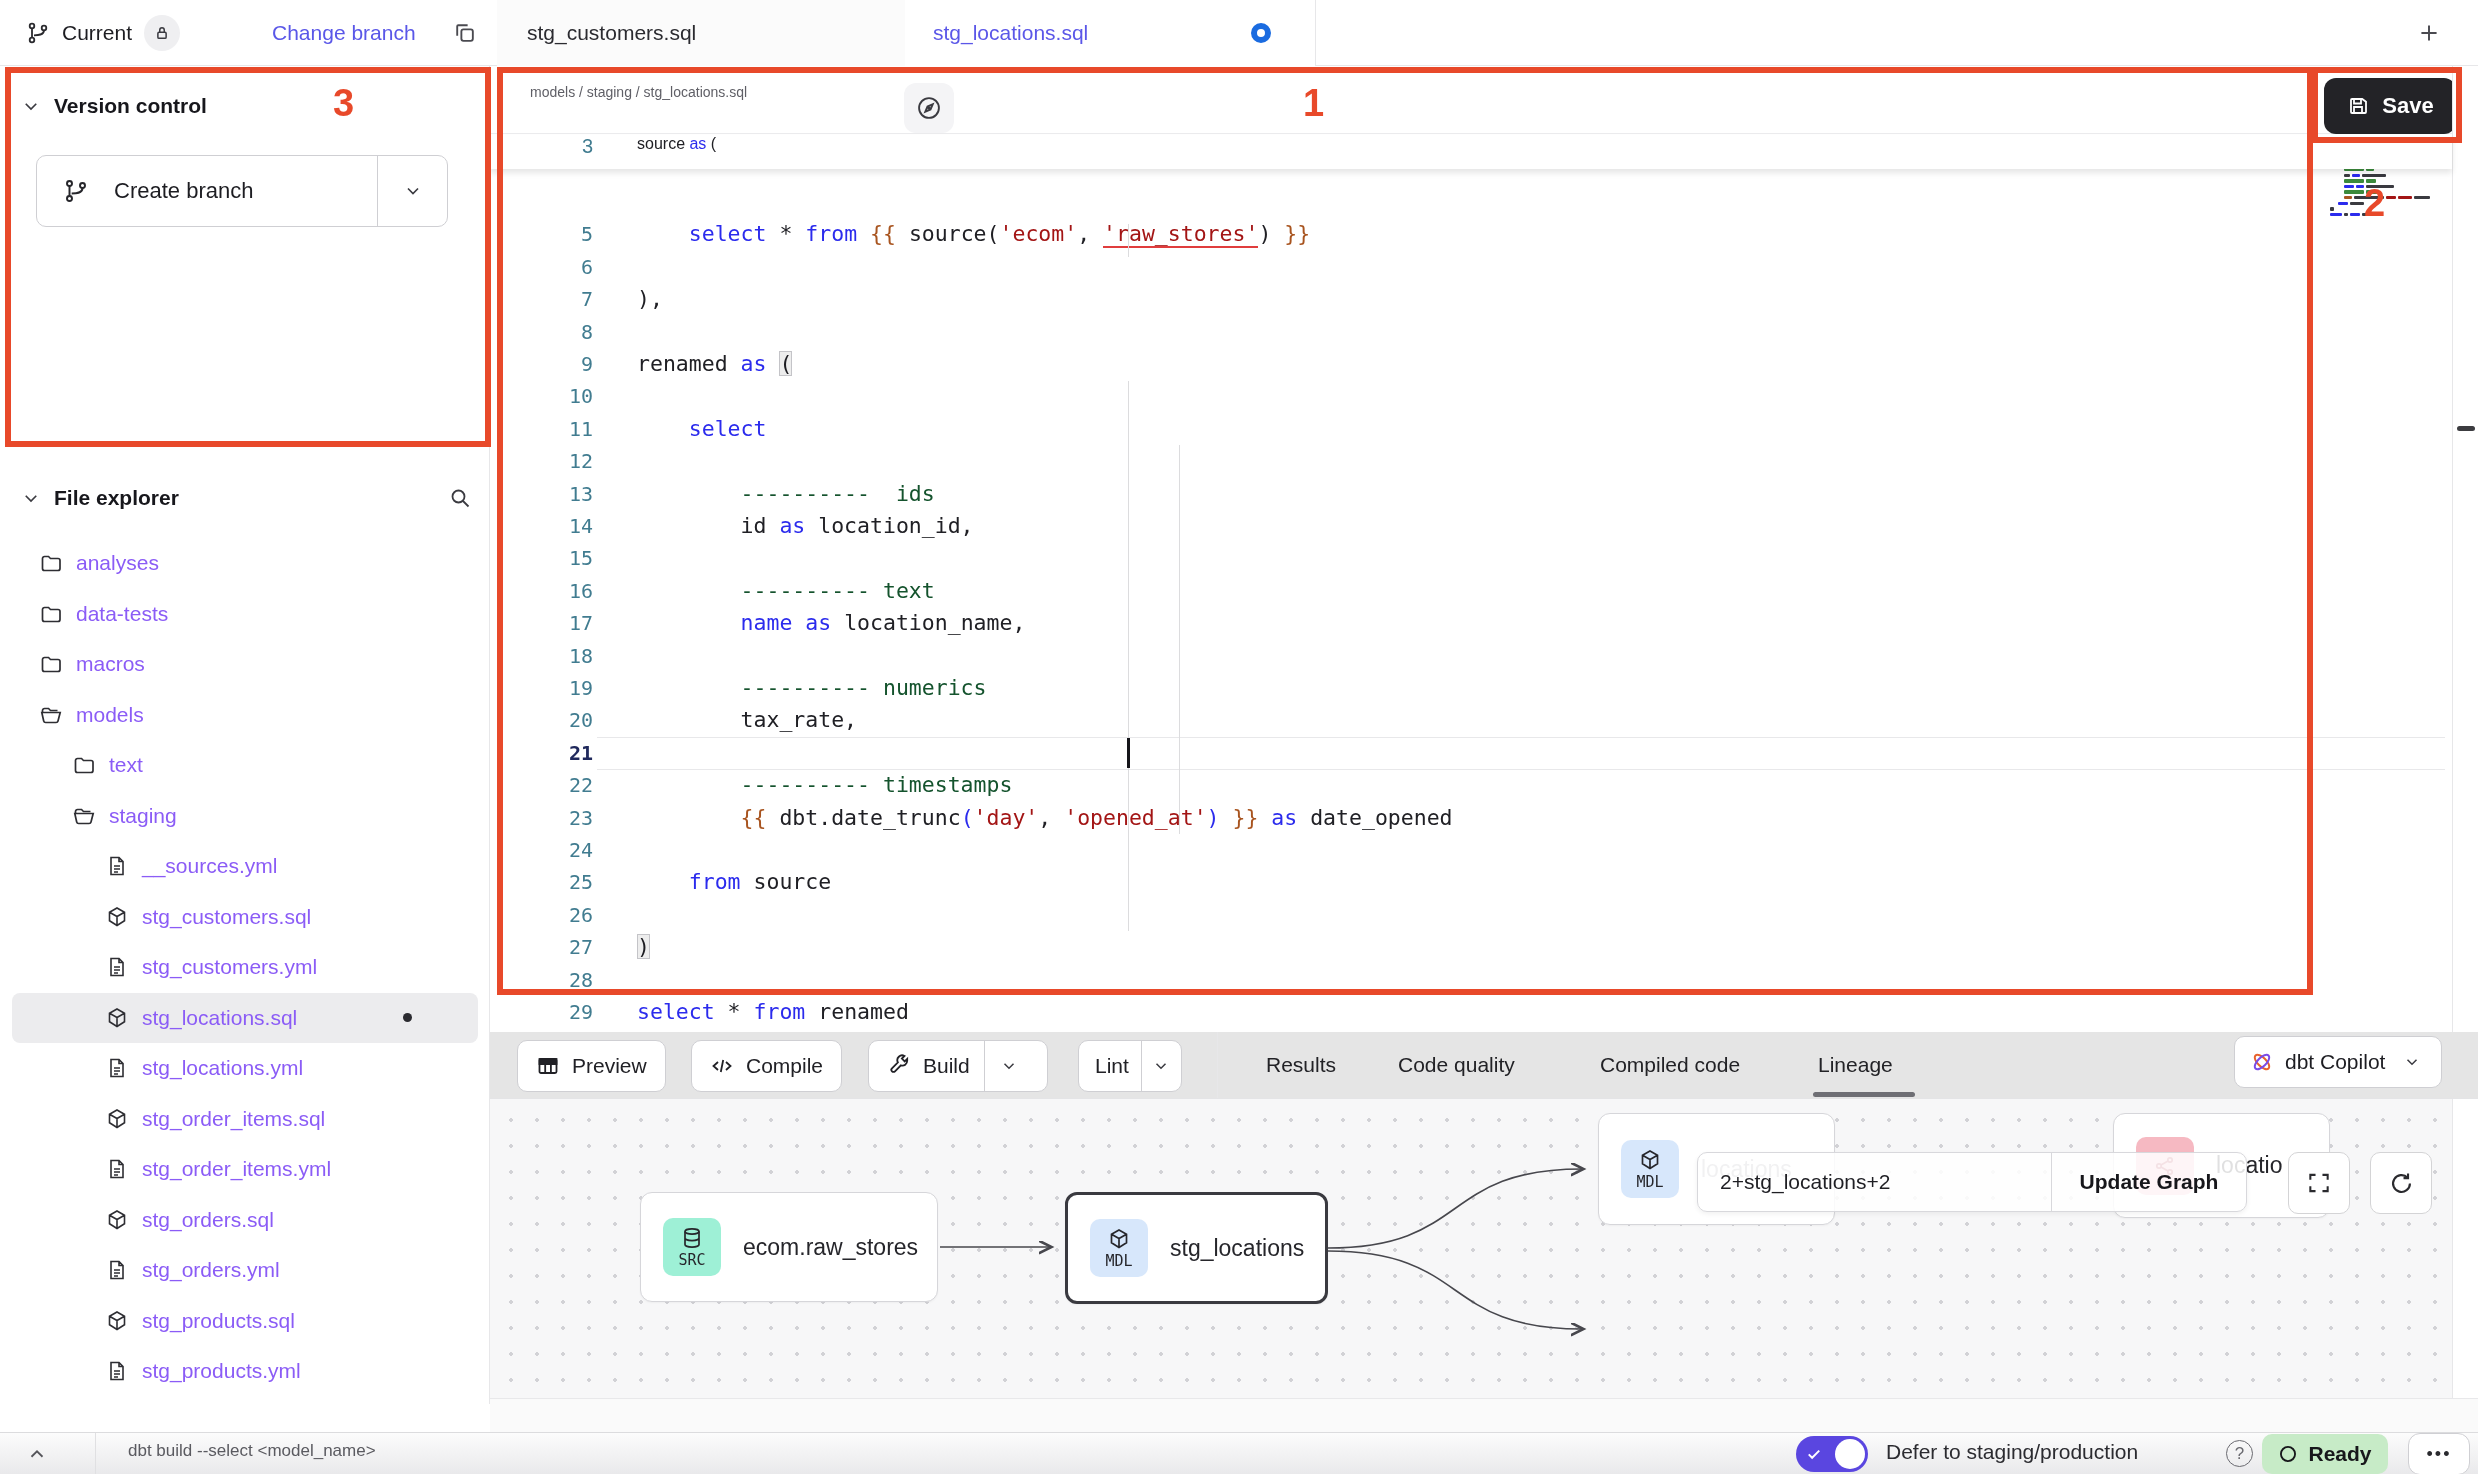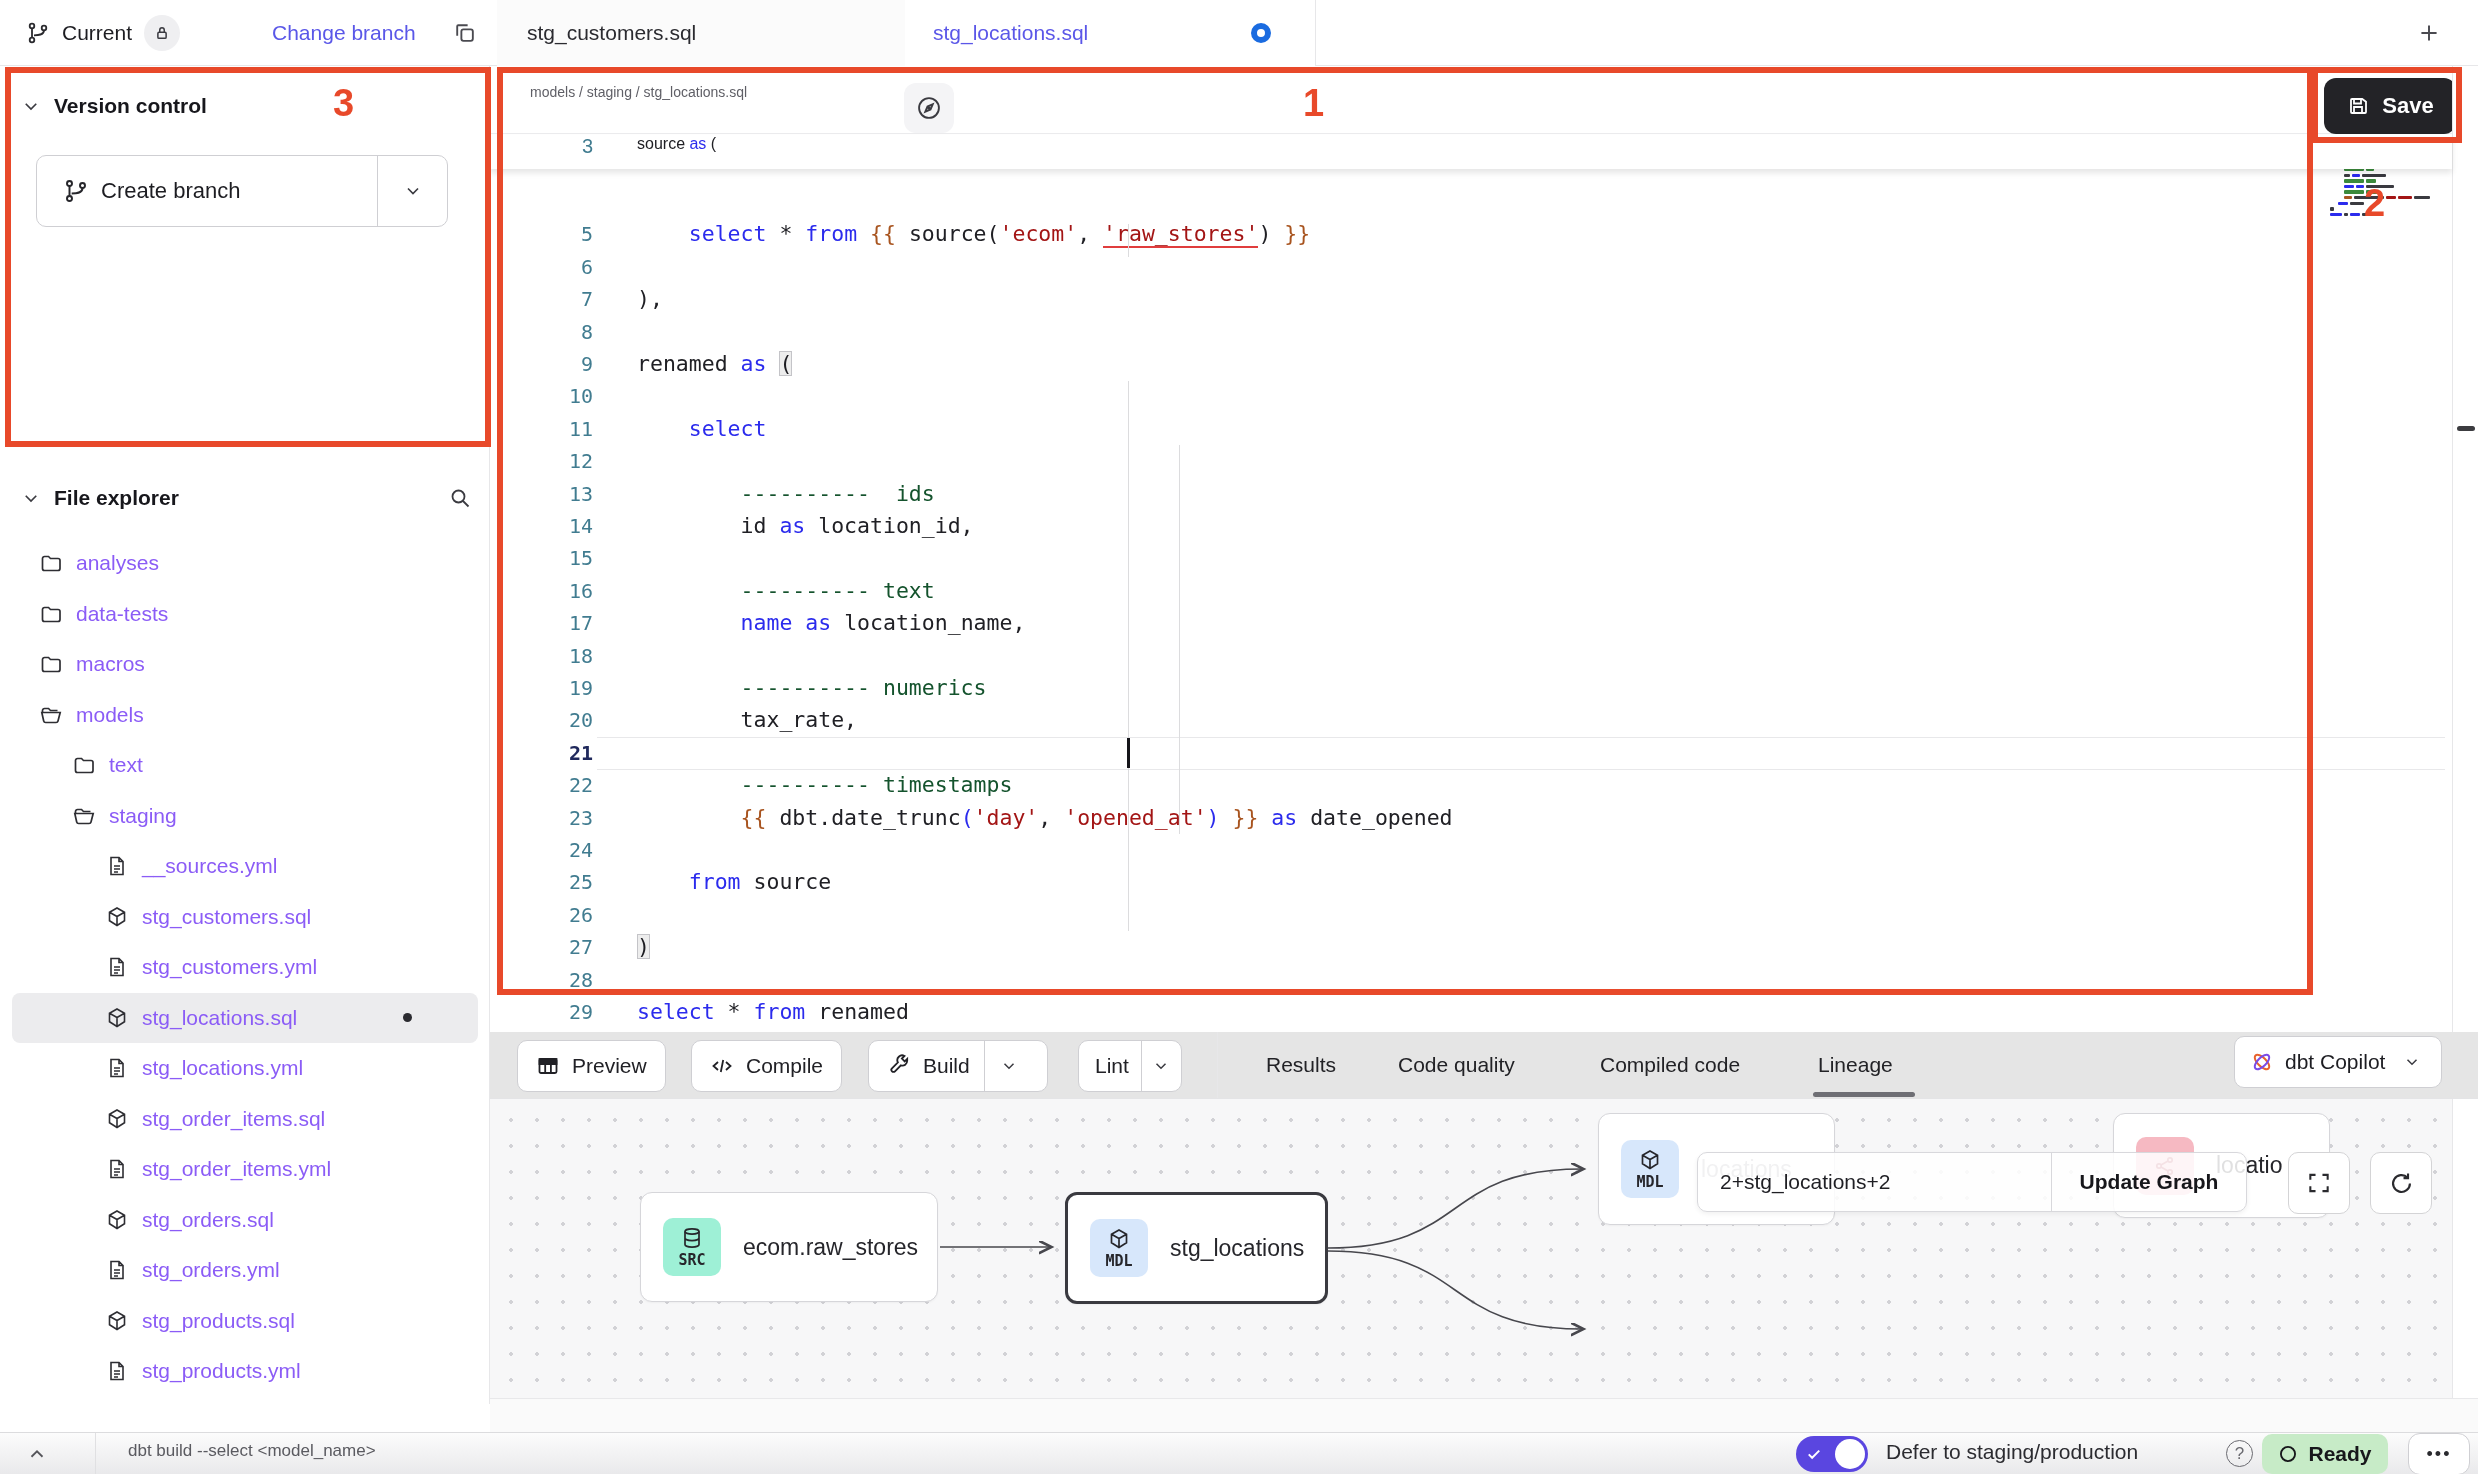--- a/index.html
+++ b/index.html
@@ -15,21 +15,21 @@
   .lockbadge{width:36px;height:36px;border-radius:50%;background:#efeff1;display:flex;align-items:center;justify-content:center;}
   .linktext{color:#5a57e8;font-size:21px;}
   .tab{position:absolute;top:0;height:66px;display:flex;align-items:center;font-size:21px;}
   .tab .dirty-dot{width:20px;height:20px;border-radius:50%;border:6px solid #1a6be0;background:#fff;}
   
   .sidebar{left:0;top:66px;width:490px;height:1338px;background:#fff;border-right:1px solid #e7e7e9;}
   .secheader{position:absolute;left:0;width:490px;height:40px;display:flex;align-items:center;gap:14px;padding-left:22px;
     font-size:21px;font-weight:700;color:#17171c;}
   .createbtn{position:absolute;left:36px;top:89px;width:412px;height:72px;border:1px solid #cfcfd3;border-radius:10px;
     background:#fff;display:flex;align-items:center;}
-  .createbtn .main{flex:1;display:flex;align-items:center;gap:12px;padding-left:26px;font-size:22px;color:#1d1d22;}
+  .createbtn .main{flex:1;display:flex;align-items:center;gap:25px;padding-left:26px;font-size:22px;color:#1d1d22;}
   .createbtn .dd{width:70px;height:100%;border-left:1px solid #cfcfd3;display:flex;align-items:center;justify-content:center;}
   .tree{position:absolute;left:0;top:472px;width:490px;}
   .trow{position:absolute;left:12px;width:466px;height:50px;display:flex;align-items:center;font-size:21px;color:#8b5cf6;border-radius:8px;}
   .trow.sel{background:#ececee;}
   .trow .ticon{display:flex;align-items:center;justify-content:center;width:26px;color:#2e2e33;}
   .trow .tlabel{margin-left:12px;white-space:nowrap;}
   .trow .seldot{position:absolute;right:66px;width:9px;height:9px;border-radius:50%;background:#2b2b30;}
   
   .editor{left:490px;top:66px;width:1962px;height:966px;background:#fff;}
   .crumb{position:absolute;left:40px;top:18px;font-size:14px;color:#5f5f66;}
@@ -70,21 +70,21 @@
   .copilot{position:absolute;left:1744px;top:4px;width:208px;height:52px;border:1px solid #cfcfd3;border-radius:10px;
     background:#fff;display:flex;align-items:center;gap:10px;padding-left:14px;font-size:21px;}
   
   .lineage{left:490px;top:1099px;width:1962px;height:299px;background-color:#f7f7f8;
     background-image:radial-gradient(#d2d2d6 1.7px,transparent 1.7px);background-size:26px 26px;background-position:8px 8px;overflow:hidden;}
   .lnode{position:absolute;background:#fff;border:1.5px solid #d6d6da;border-radius:12px;
     display:flex;align-items:center;gap:22px;padding-left:22px;box-shadow:0 1px 2px rgba(0,0,0,.04);}
   .lnode.selnode{border:3px solid #3a3a40;}
   .badge{width:58px;height:58px;border-radius:10px;display:flex;flex-direction:column;align-items:center;justify-content:center;
     color:#1f2a26;flex:0 0 auto;}
-  .badge .btxt{font-size:15px;font-weight:700;color:#26262b;margin-top:1px;font-family:"DejaVu Sans Mono",monospace;}
+  .badge .btxt{font-size:15px;font-weight:400;color:#26262b;margin-top:1px;font-family:"DejaVu Sans Mono",monospace;}
   .nlabel{font-size:23px;color:#26262b;white-space:nowrap;}
   .gbar{position:absolute;left:1207px;top:53px;width:550px;height:60px;background:rgba(255,255,255,.86);
     border:1px solid #d8d8dc;border-radius:10px;display:flex;align-items:center;box-shadow:0 2px 5px rgba(0,0,0,.06);z-index:4;}
   .gbar .selval{flex:1;padding-left:22px;font-size:21px;color:#1f1f24;}
   .gbar .upbtn{width:195px;height:100%;border-left:1px solid #d8d8dc;display:flex;align-items:center;justify-content:center;
     font-size:21px;font-weight:700;color:#17171b;}
   .lctl{position:absolute;top:53px;width:62px;height:62px;background:#fff;border:1px solid #d4d4d6;border-radius:10px;
     display:flex;align-items:center;justify-content:center;color:#2a2a2e;z-index:4;}
   .botstrip{left:490px;top:1398px;width:1988px;height:34px;background:#fafafa;border-top:1px solid #e8e8ea;}
   

